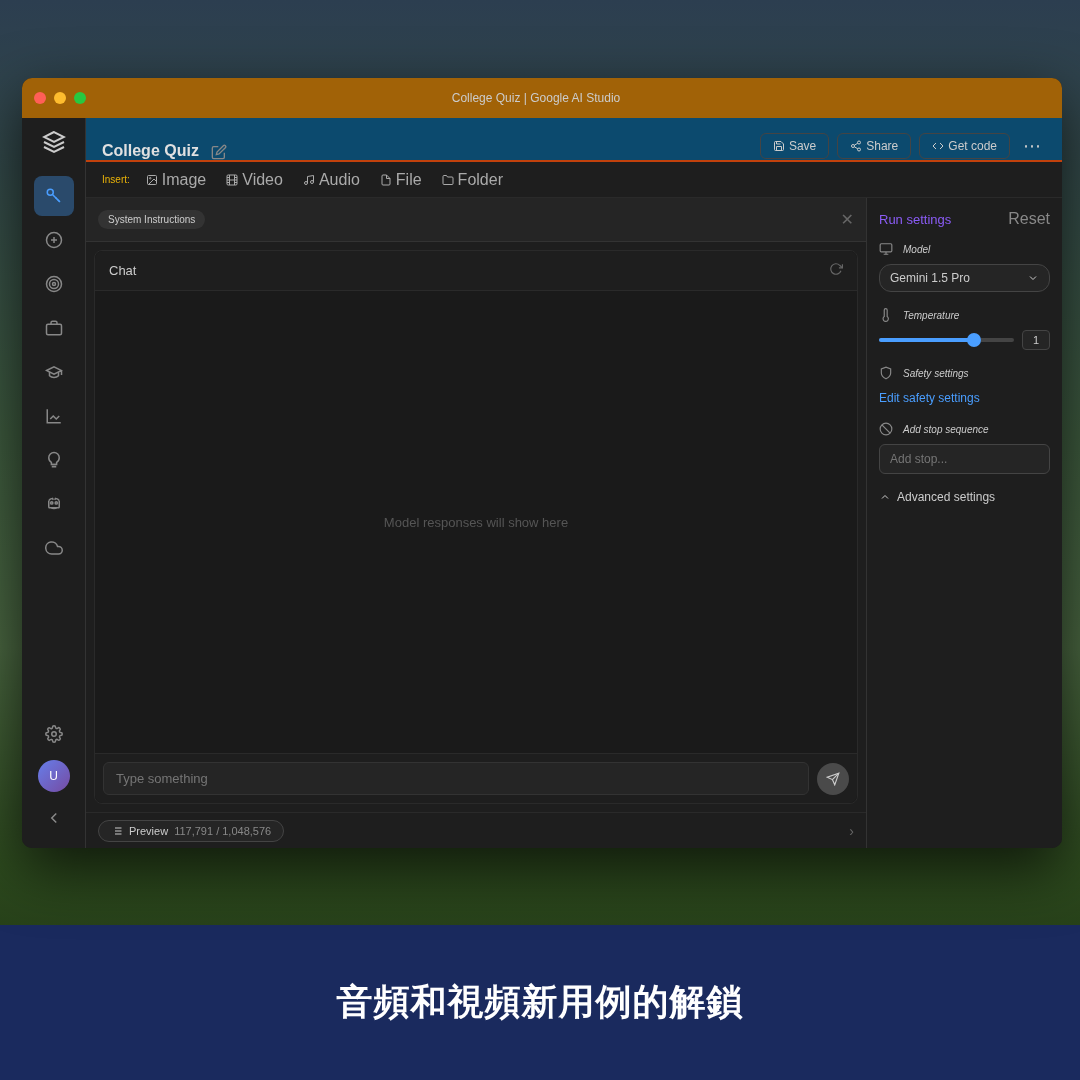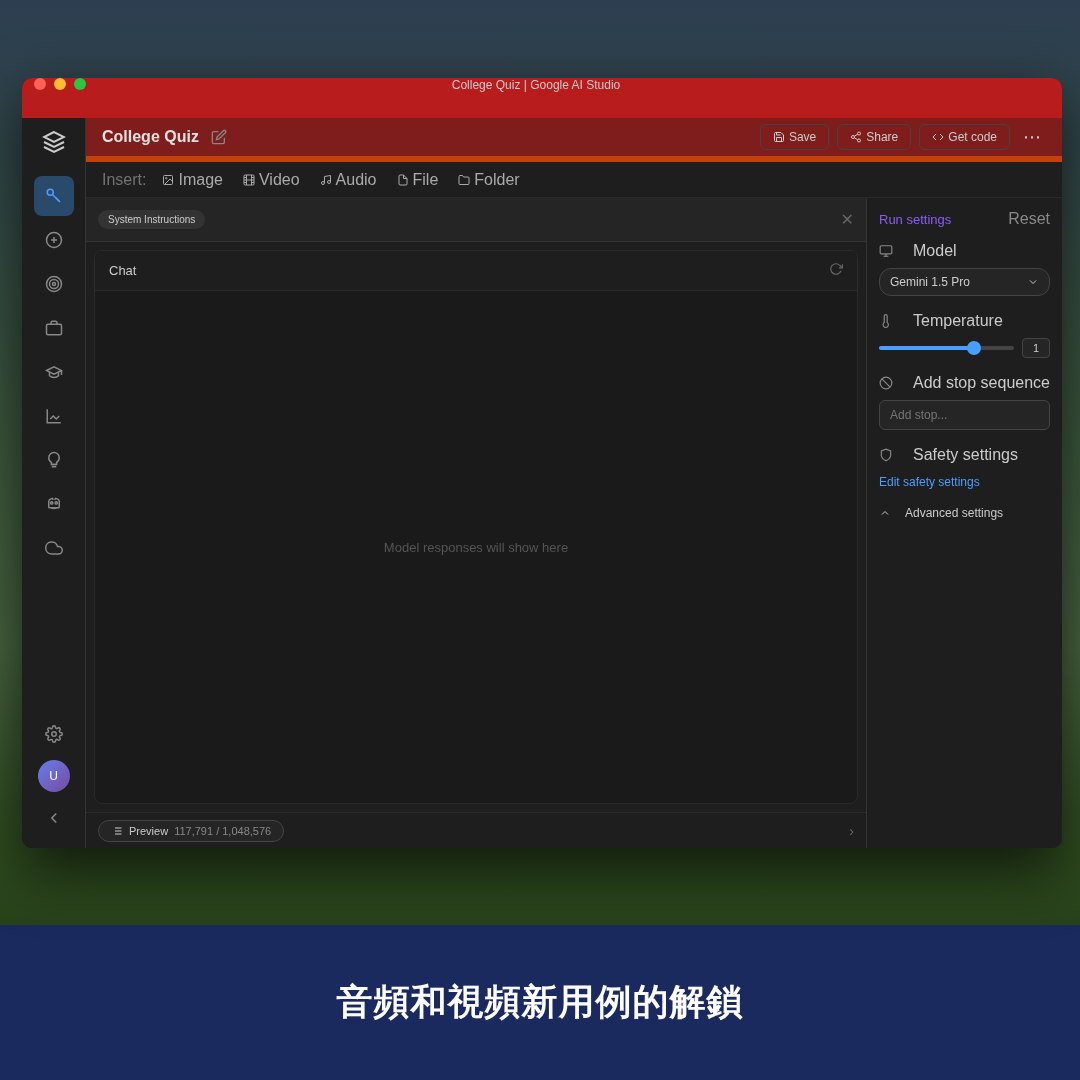--- a/index.html
+++ b/index.html
@@ -33,22 +33,23 @@
       overflow: hidden;
       z-index: 10;
       display: flex;
       flex-direction: column;
       box-shadow: 0 20px 60px rgba(0,0,0,0.7);
     }
 
     
     .titlebar {
       height: 40px;
-      background: #b91c1c;
-      display: flex;
+      background: #a16207;
+      display: flex;
+      align-items: center;
       padding: 0 12px;
       flex-shrink: 0;
     }
     .traffic-lights {
       display: flex;
       gap: 8px;
       margin-right: 16px;
     }
     .traffic-light {
       width: 12px;
@@ -129,25 +130,25 @@
     .main-area {
       flex: 1;
       display: flex;
       flex-direction: column;
       overflow: hidden;
     }
 
     
     .topbar {
       height: 44px;
-      background: #7f1d1d;
-      display: flex;
-      align-items: center;
+      background: #0c4a6e;
+      display: flex;
+      align-items: flex-end;
       padding: 0 16px;
-      border-bottom: 6px solid #c2410c;
+      border-bottom: 2px solid #c2410c;
       flex-shrink: 0;
     }
     .topbar-title {
       font-size: 16px;
       font-weight: 600;
       color: #e0e0e0;
       margin-right: 8px;
     }
     .topbar-actions {
       margin-left: auto;
@@ -184,22 +185,22 @@
       height: 36px;
       background: #1e1e1e;
       display: flex;
       align-items: center;
       padding: 0 16px;
       gap: 4px;
       border-bottom: 1px solid #2a2a2a;
       flex-shrink: 0;
     }
     .insert-label {
-      color: #737373;
-      font-size: 16px;
+      color: #eab308;
+      font-size: 10px;
       margin-right: 4px;
     }
     .insert-btn {
       display: flex;
       align-items: center;
       gap: 4px;
       padding: 3px 8px;
       border-radius: 4px;
       border: none;
       background: transparent;
@@ -381,25 +382,26 @@
       border: none;
       text-align: center;
     }
 
     .setting-section {
       margin-bottom: 16px;
     }
     .setting-label {
       display: flex;
       align-items: center;
-      gap: 20px;
-      color: #ccc;
-      font-size: 16px;
+      gap: 10px;
+      color: #ccc;
+      font-size: 10px;
       font-weight: 500;
       margin-bottom: 8px;
+      font-style: italic;
     }
 
     
     .model-select {
       width: 100%;
       background: #252525;
       border: 1px solid #444;
       border-radius: 12px;
       color: #ccc;
       font-size: 12px;
@@ -471,21 +473,21 @@
       color: #4a9eff;
       font-size: 12px;
       cursor: pointer;
       text-decoration: none;
     }
 
     
     .advanced-toggle {
       display: flex;
       align-items: center;
-      gap: 14px;
+      gap: 6px;
       color: #ccc;
       font-size: 12px;
       cursor: pointer;
     }
 
     
     .footer-section {
       position: absolute;
       bottom: 0;
       left: 0;
@@ -717,20 +719,29 @@
               <div class="chat-refresh">
                 <svg width="14" height="14" viewBox="0 0 24 24" fill="none" stroke="currentColor" stroke-width="2">
                   <polyline points="23 4 23 10 17 10"></polyline>
                     <path d="M20.49 15a9 9 0 1 1-2.12-9.36L23 10"></path>
                 </svg>
               </div>
             </div>
             <div class="chat-messages">
               <span>Model responses will show here</span>
             </div>
+            <div class="chat-input-area">
+              <input class="chat-input" type="text" placeholder="Type something" style="">
+              <button class="chat-send-btn">
+                <svg width="14" height="14" viewBox="0 0 24 24" fill="none" stroke="currentColor" stroke-width="2">
+                  <line x1="22" y1="2" x2="11" y2="13"></line>
+                    <polygon points="22 2 15 22 11 13 2 9 22 2"></polygon>
+                </svg>
+              </button>
+            </div>
           </div>
 
           <div class="bottom-bar">
             <button class="preview-btn">
               <svg width="12" height="12" viewBox="0 0 24 24" fill="none" stroke="currentColor" stroke-width="2">
                 <line x1="8" y1="6" x2="21" y2="6"></line>
                   <line x1="8" y1="12" x2="21" y2="12"></line>
                   <line x1="8" y1="18" x2="21" y2="18"></line>
                 <line x1="3" y1="6" x2="3.01" y2="6"></line>
                   <line x1="3" y1="12" x2="3.01" y2="12"></line>
@@ -779,36 +790,36 @@
                 <div class="slider-fill"></div>
                 <div class="slider-thumb"></div>
               </div>
               <div class="slider-value">1</div>
             </div>
           </div>
 
           <div class="setting-section">
             <div class="setting-label">
               <svg width="14" height="14" viewBox="0 0 24 24" fill="none" stroke="#888" stroke-width="2">
+                <path d="M12 22s8-4 8-10V5l-8-3-8 3v7c0 6 8 10 8 10z"></path>
+              </svg>
+              <span>Safety settings</span>
+            </div>
+            <a class="edit-link">Edit safety settings</a>
+          </div>
+
+          <div class="setting-section">
+            <div class="setting-label">
+              <svg width="14" height="14" viewBox="0 0 24 24" fill="none" stroke="#888" stroke-width="2">
                 <circle cx="12" cy="12" r="10"></circle>
                   <line x1="4.93" y1="4.93" x2="19.07" y2="19.07"></line>
               </svg>
               <span>Add stop sequence</span>
             </div>
             <input class="stop-input" type="text" placeholder="Add stop..." style="">
-          </div>
-
-          <div class="setting-section">
-            <div class="setting-label">
-              <svg width="14" height="14" viewBox="0 0 24 24" fill="none" stroke="#888" stroke-width="2">
-                <path d="M12 22s8-4 8-10V5l-8-3-8 3v7c0 6 8 10 8 10z"></path>
-              </svg>
-              <span>Safety settings</span>
-            </div>
-            <a class="edit-link">Edit safety settings</a>
           </div>
 
           <div class="setting-section">
             <div class="advanced-toggle">
               <svg width="12" height="12" viewBox="0 0 24 24" fill="none" stroke="currentColor" stroke-width="2">
                 <polyline points="18 15 12 9 6 15"></polyline>
               </svg>
               <span>Advanced settings</span>
             </div>
           </div>

